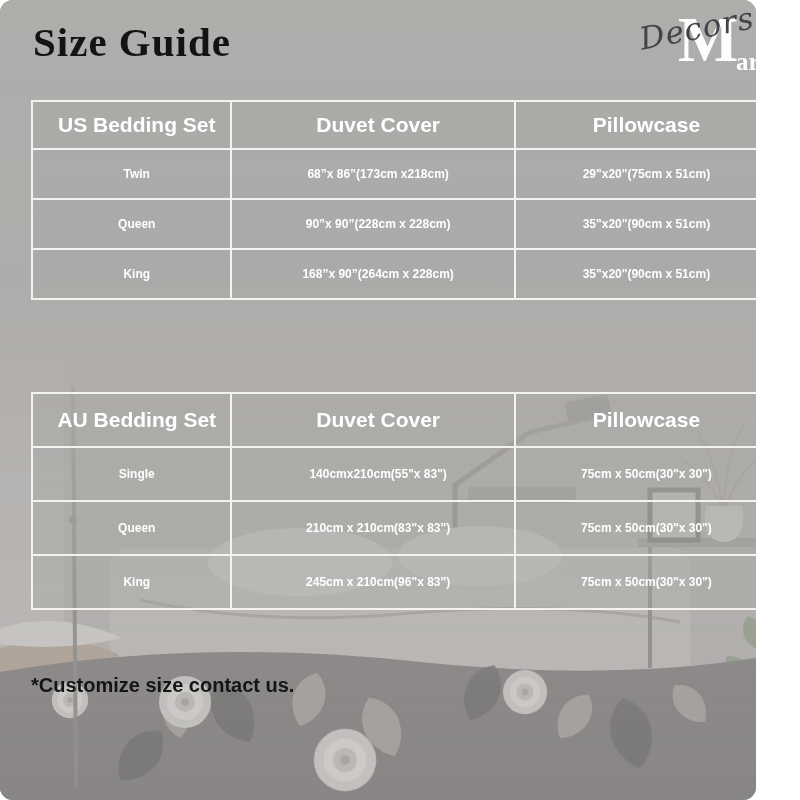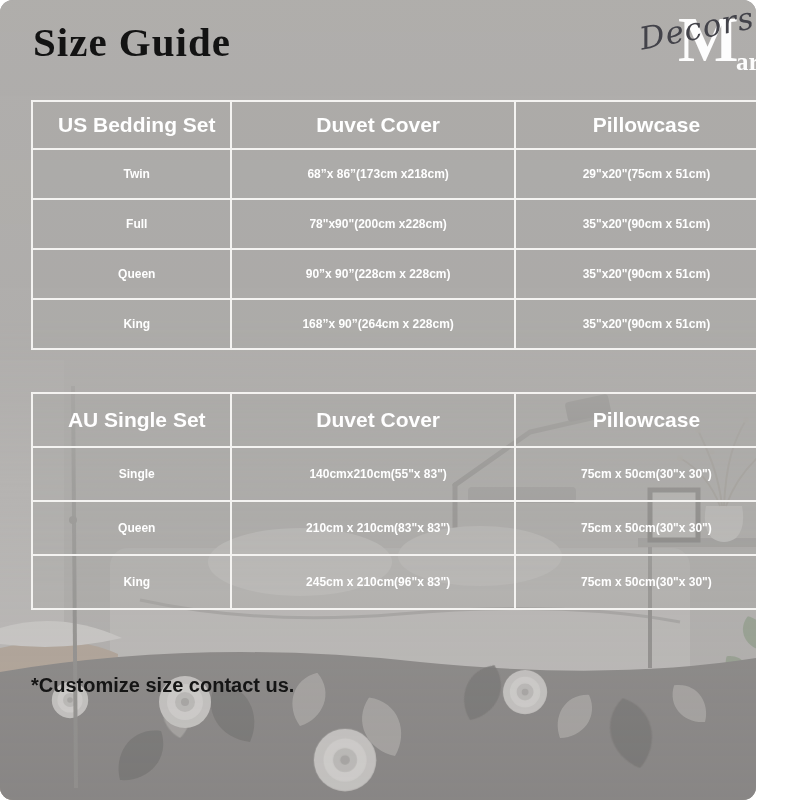--- a/index.html
+++ b/index.html
@@ -197,46 +197,41 @@
           <th>Pillowcase</th>
         </tr>
       </thead>
       <tbody>
         <tr>
           <td>Twin</td>
           <td>68”x 86”(173cm x218cm)</td>
           <td>29"x20"(75cm x 51cm)</td>
         </tr>
         <tr>
-          <td>Full</td>
-          <td>78"x90"(200cm x228cm)</td>
-          <td>35"x20"(90cm x 51cm)</td>
-        </tr>
-        <tr>
           <td>Queen</td>
           <td>90”x 90”(228cm x 228cm)</td>
           <td>35"x20"(90cm x 51cm)</td>
         </tr>
         <tr>
           <td>King</td>
           <td>168”x 90”(264cm x 228cm)</td>
           <td>35"x20"(90cm x 51cm)</td>
         </tr>
       </tbody>
     </table>
 
     <table class="size-table t2">
       <colgroup>
           <col style="width:27.1%">
           <col style="width:38.5%">
           <col style="width:34.4%">
         </colgroup>
       <thead>
         <tr>
-          <th>AU Single Set</th>
+          <th>AU Bedding Set</th>
           <th>Duvet Cover</th>
           <th>Pillowcase</th>
         </tr>
       </thead>
       <tbody>
         <tr>
           <td>Single</td>
           <td>140cmx210cm(55"x 83")</td>
           <td>75cm x 50cm(30"x 30")</td>
         </tr>

